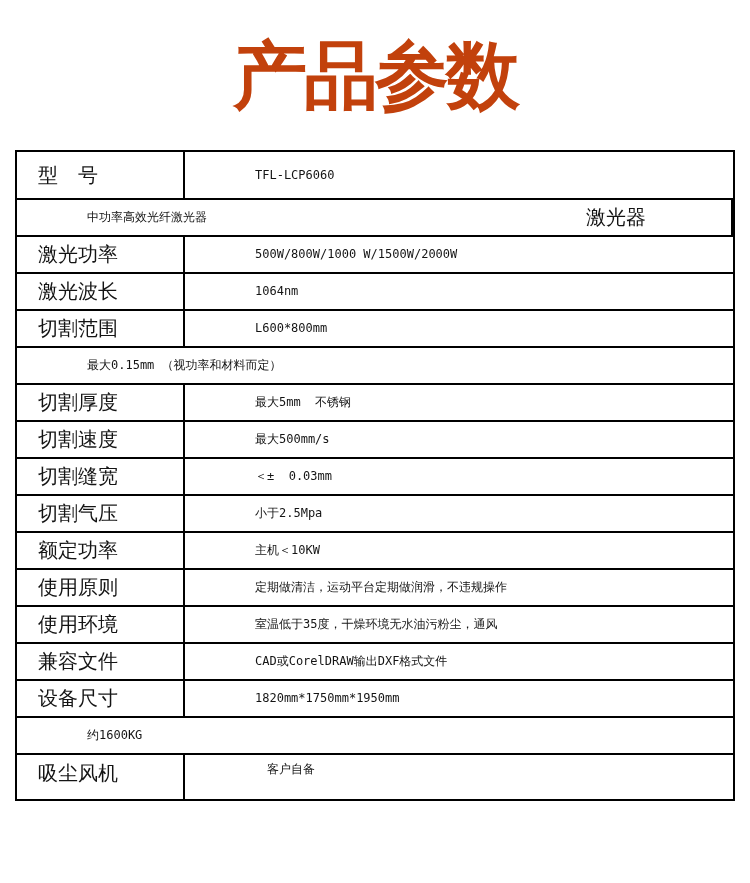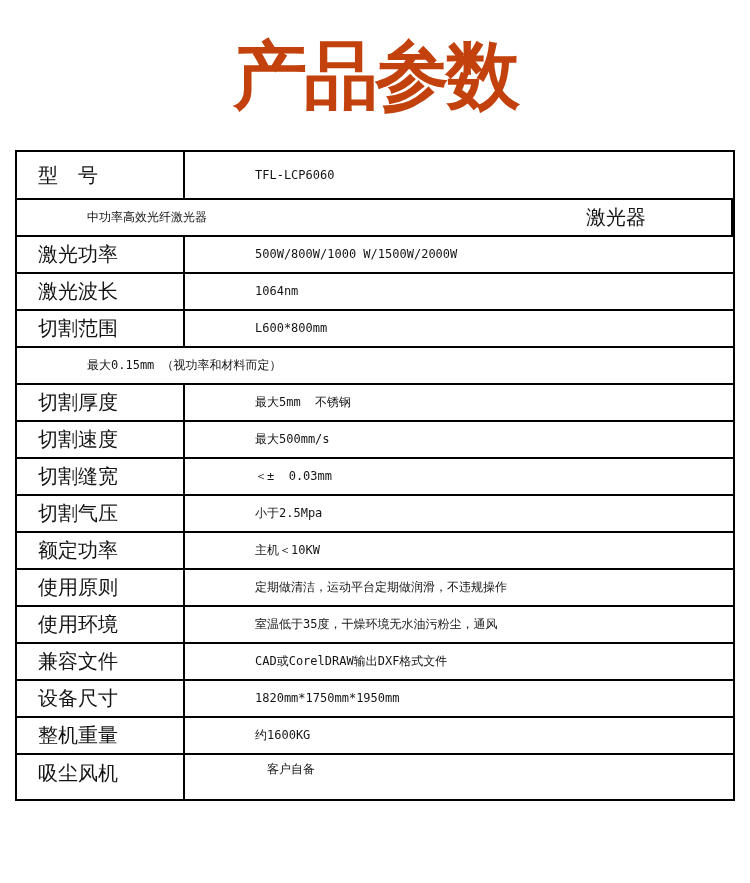--- a/index.html
+++ b/index.html
@@ -130,21 +130,20 @@
     <div class="cell label">兼容文件</div>
     <div class="cell value">CAD或CorelDRAW输出DXF格式文件</div>
   </div>
 
   <div class="prow">
     <div class="cell label">设备尺寸</div>
     <div class="cell value">1820mm*1750mm*1950mm</div>
   </div>
 
   <div class="prow">
-    <div class="cell label">整机重量</div>
     <div class="cell value">约1600KG</div>
   </div>
 
   <div class="prow last">
     <div class="cell label">吸尘风机</div>
     <div class="cell value">客户自备</div>
   </div>
 
 </div>
 

